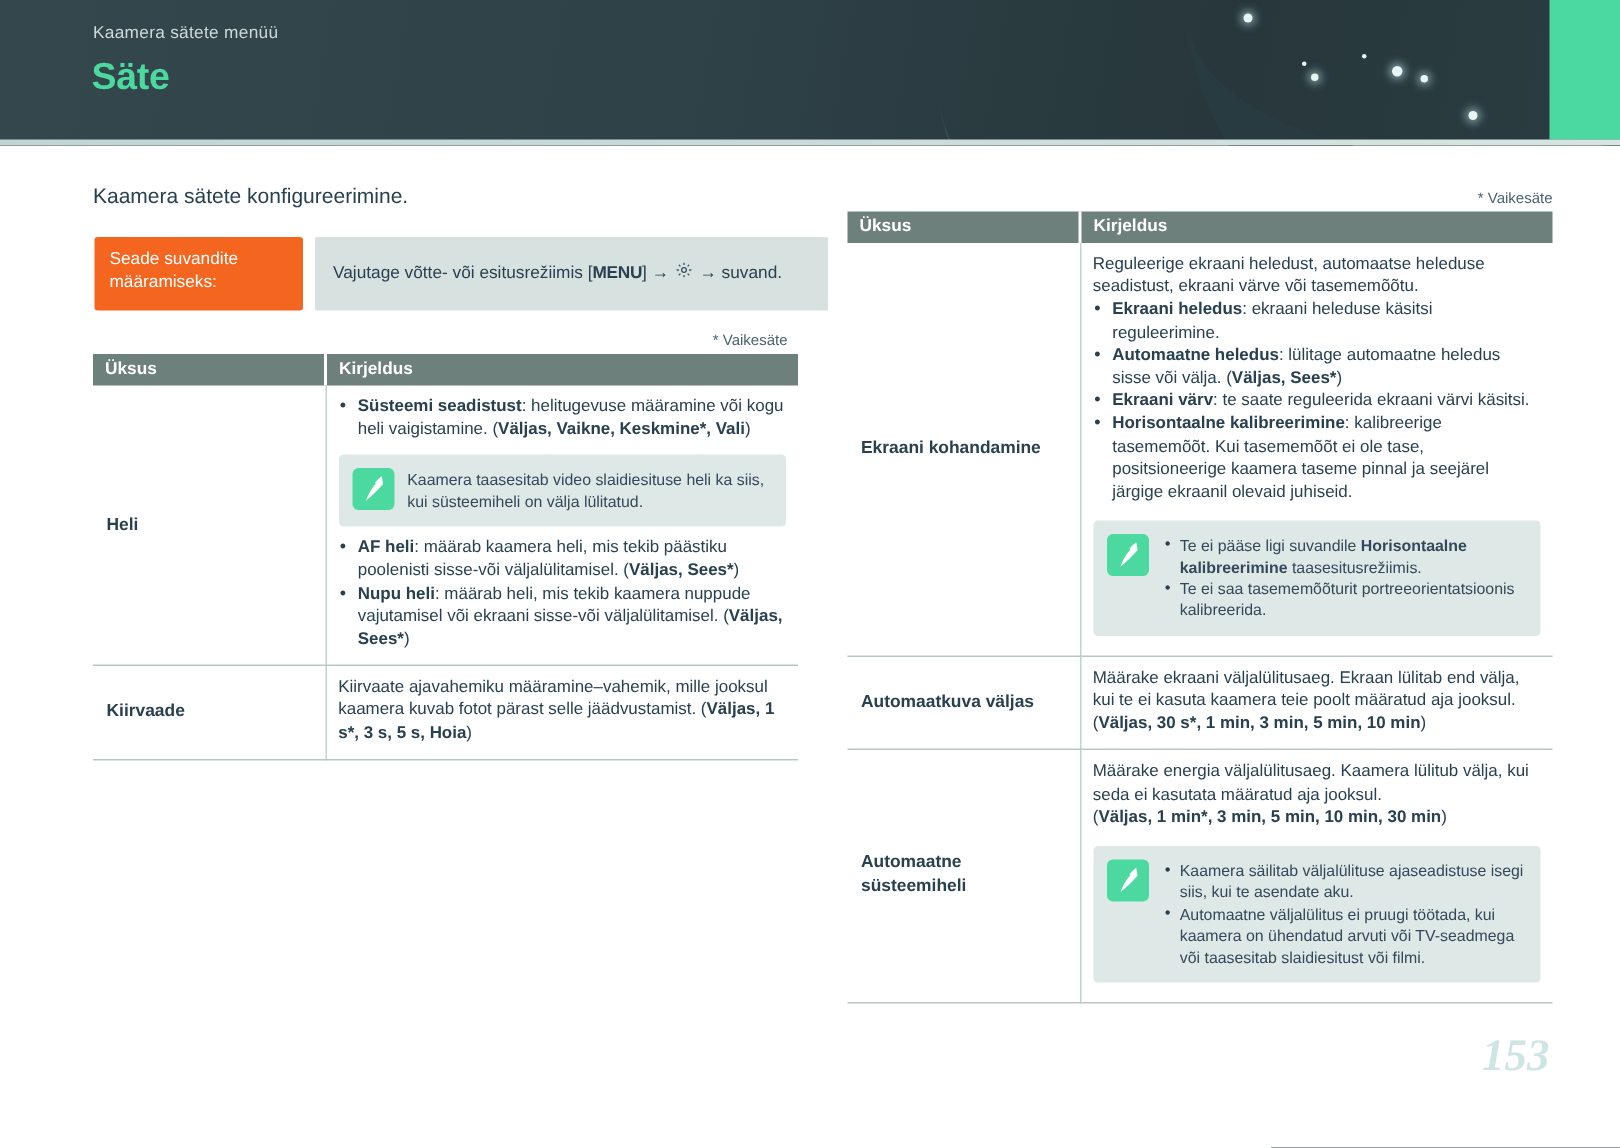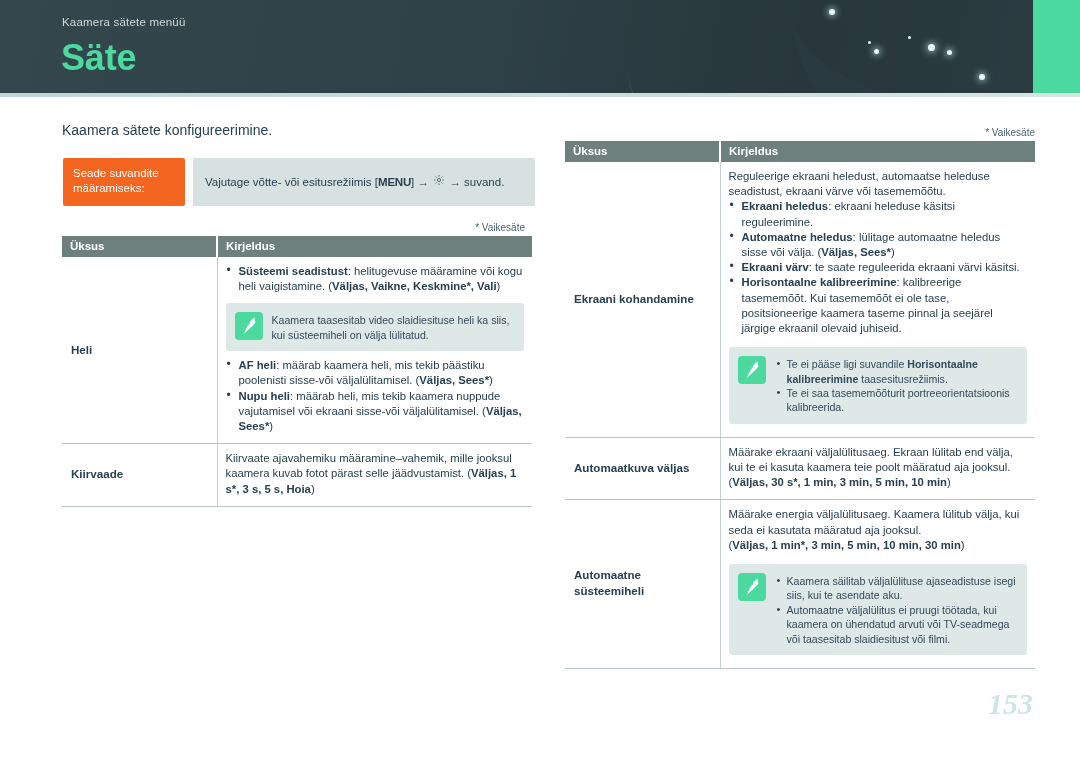--- a/index.html
+++ b/index.html
@@ -65,33 +65,33 @@
     position:absolute; left:0; bottom:0; width:1080px; height:4px;
     background:linear-gradient(90deg,#cfe4e2 0%,#dfeeec 60%,#eaf7f4 100%);
     opacity:.9;
   }
   .hdr-kicker {
     position:absolute; left:62px; top:16px;
     font-size:11.5px; color:#cfd9d8; letter-spacing:.2px;
   }
   .hdr-title {
     position:absolute; left:61px; top:37px;
-    font-size:36px; font-weight:bold; color:#4cd9a0; letter-spacing:-.2px;
+    font-size:25px; font-weight:bold; color:#4cd9a0; letter-spacing:-.2px;
   }
 
   
   .intro {
     position:absolute; left:62px; top:122px;
     font-size:14px; color:#29404f;
   }
 
   
   .callout-wrap { position:absolute; left:63px; top:158px; display:flex; }
   .callout-orange {
-    width:122px; min-height:46px;
+    width:139px; min-height:46px;
     background:#f4651f; color:#ffffff;
     font-size:11.5px; line-height:15px;
     padding:8px 9px 8px 10px;
     border-radius:2px;
   }
   .callout-gray {
     width:342px; min-height:46px; margin-left:8px;
     background:#d7e2e0; color:#29404f;
     font-size:11.5px; line-height:15px;
     padding:16px 12px;

